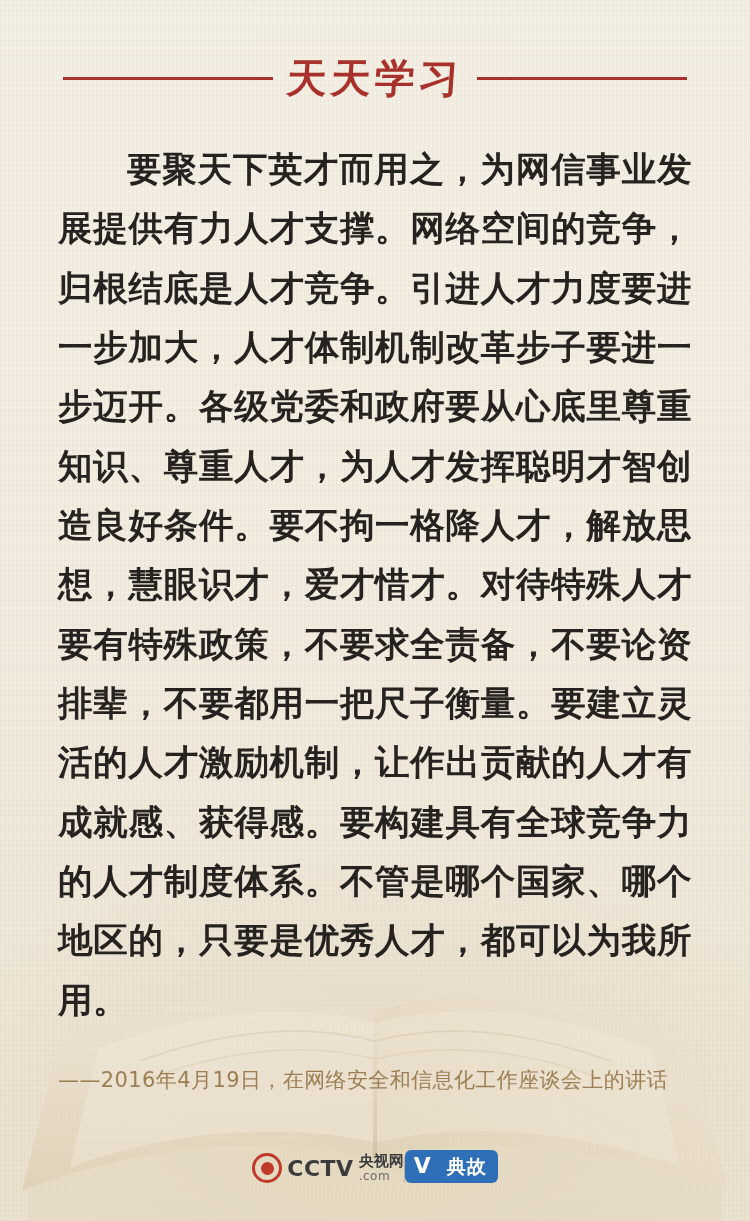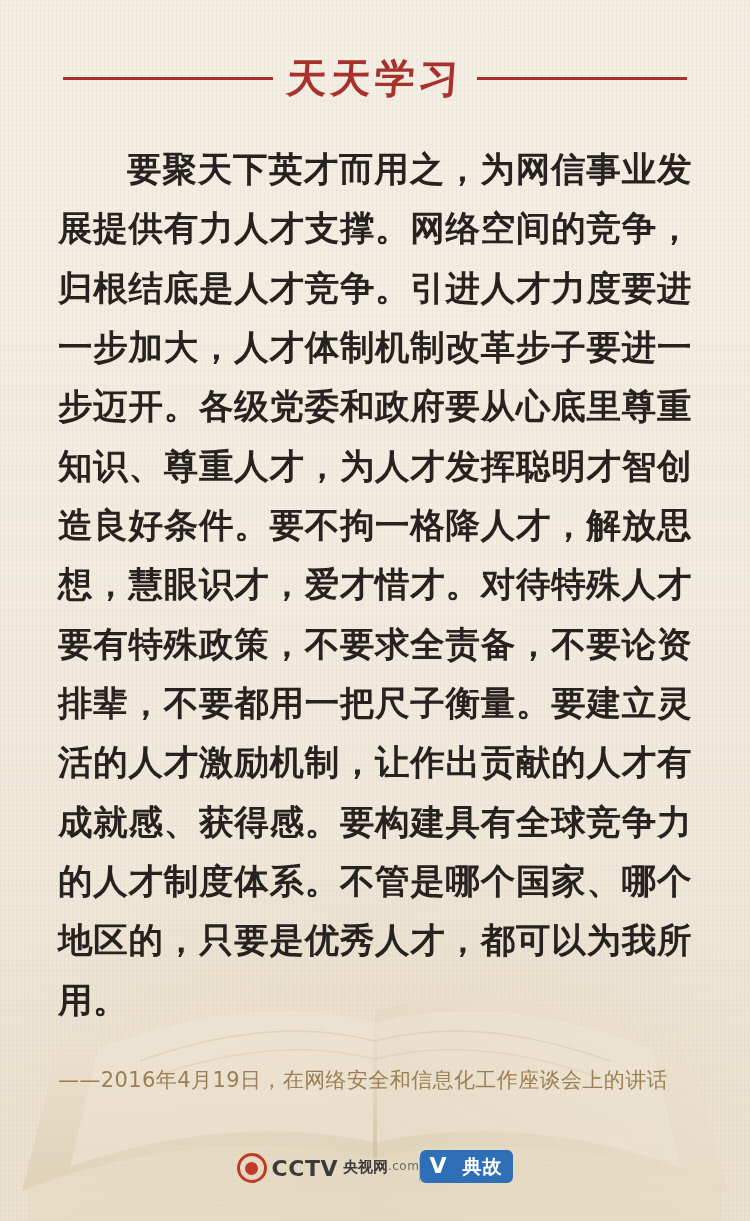--- a/index.html
+++ b/index.html
@@ -133,21 +133,21 @@
   }
   .cctv-text {
     font-family: "DejaVu Sans", "Liberation Sans", sans-serif;
     font-weight: 700;
     font-size: 22px;
     letter-spacing: 0.5px;
     color: #3b3b3b;
   }
   .cctv-cn {
     display: flex;
-    flex-direction: row;
+    flex-direction: column;
     line-height: 1.05;
     font-family: "DejaVu Sans", "Liberation Sans", sans-serif;
   }
   .cctv-cn .cn-top {
     font-size: 15px;
     color: #3b3b3b;
     font-weight: 700;
     letter-spacing: 0;
   }
   .cctv-cn .cn-bottom {

